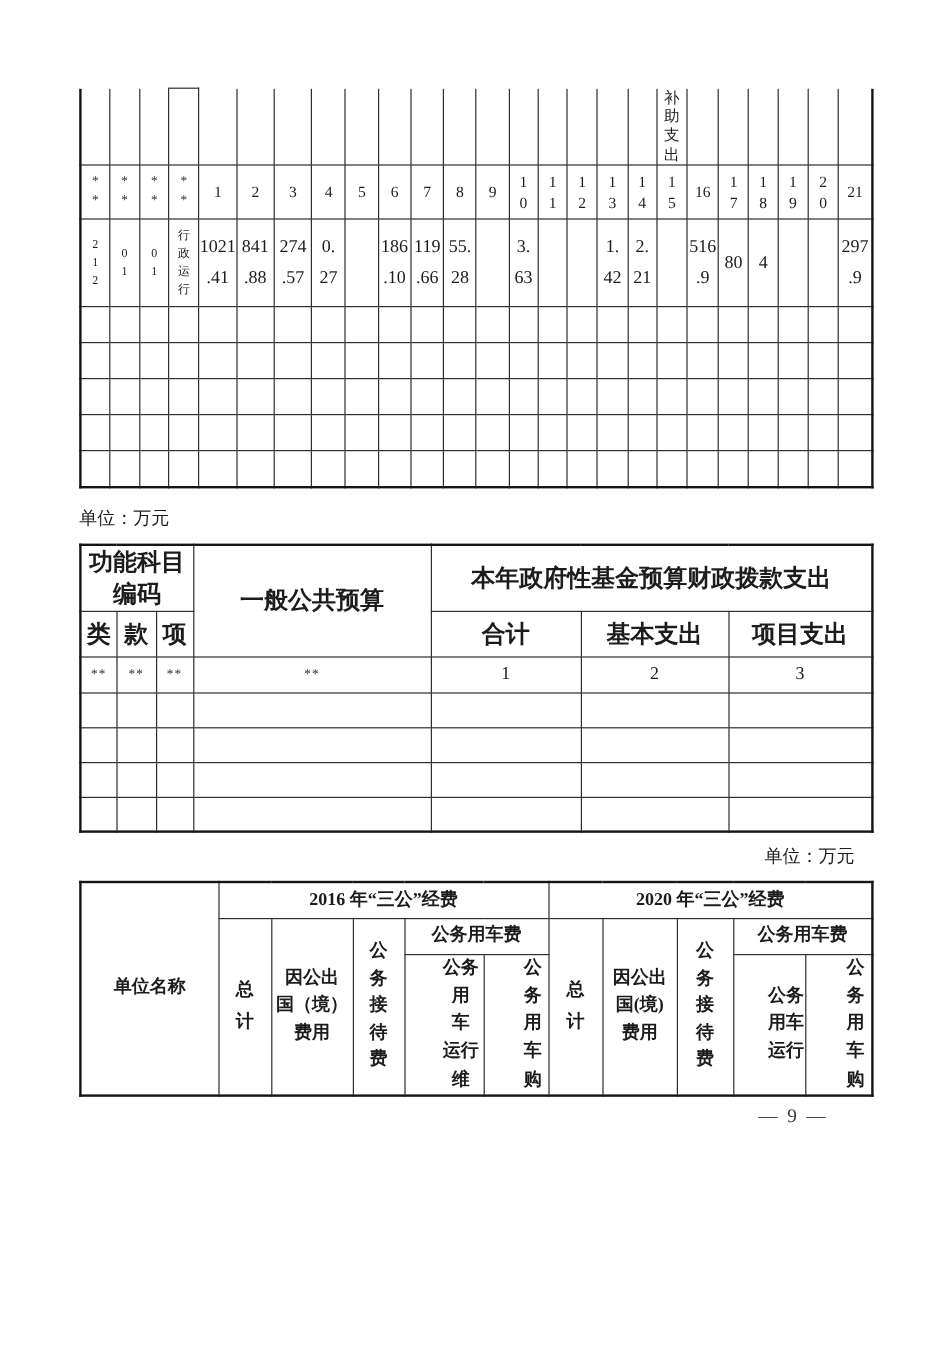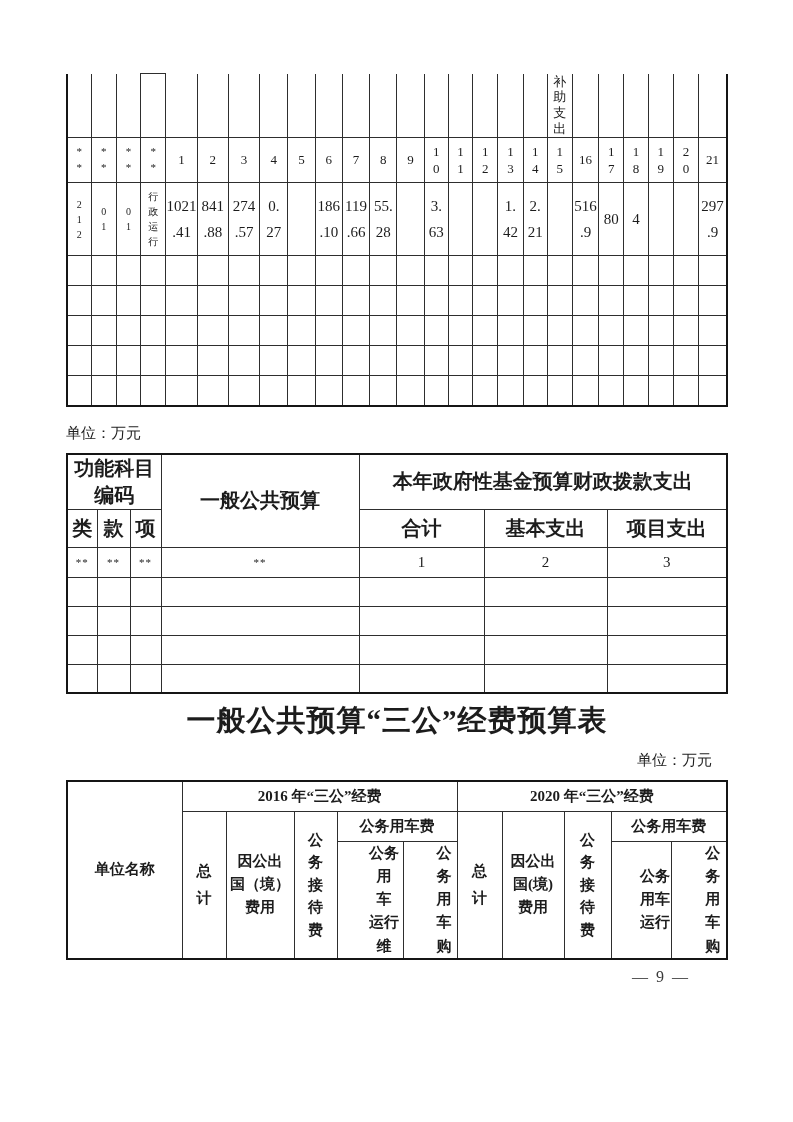--- a/index.html
+++ b/index.html
@@ -425,21 +425,20 @@
             <td></td>
             <td></td>
             <td></td>
             <td></td>
             <td></td>
           </tr>
         </tbody>
     </table>
 
 
-    <div class="title title2">一般公共预算“三公”经费预算表</div>
     <div class="lbl lbl-unit-right">单位：万元</div>
 
     <table class="t3">
       <colgroup>
         <col style="width:115px">
           <col style="width:44px">
           <col style="width:68px">
           <col style="width:43px">
         <col style="width:66px">
           <col style="width:54px">

